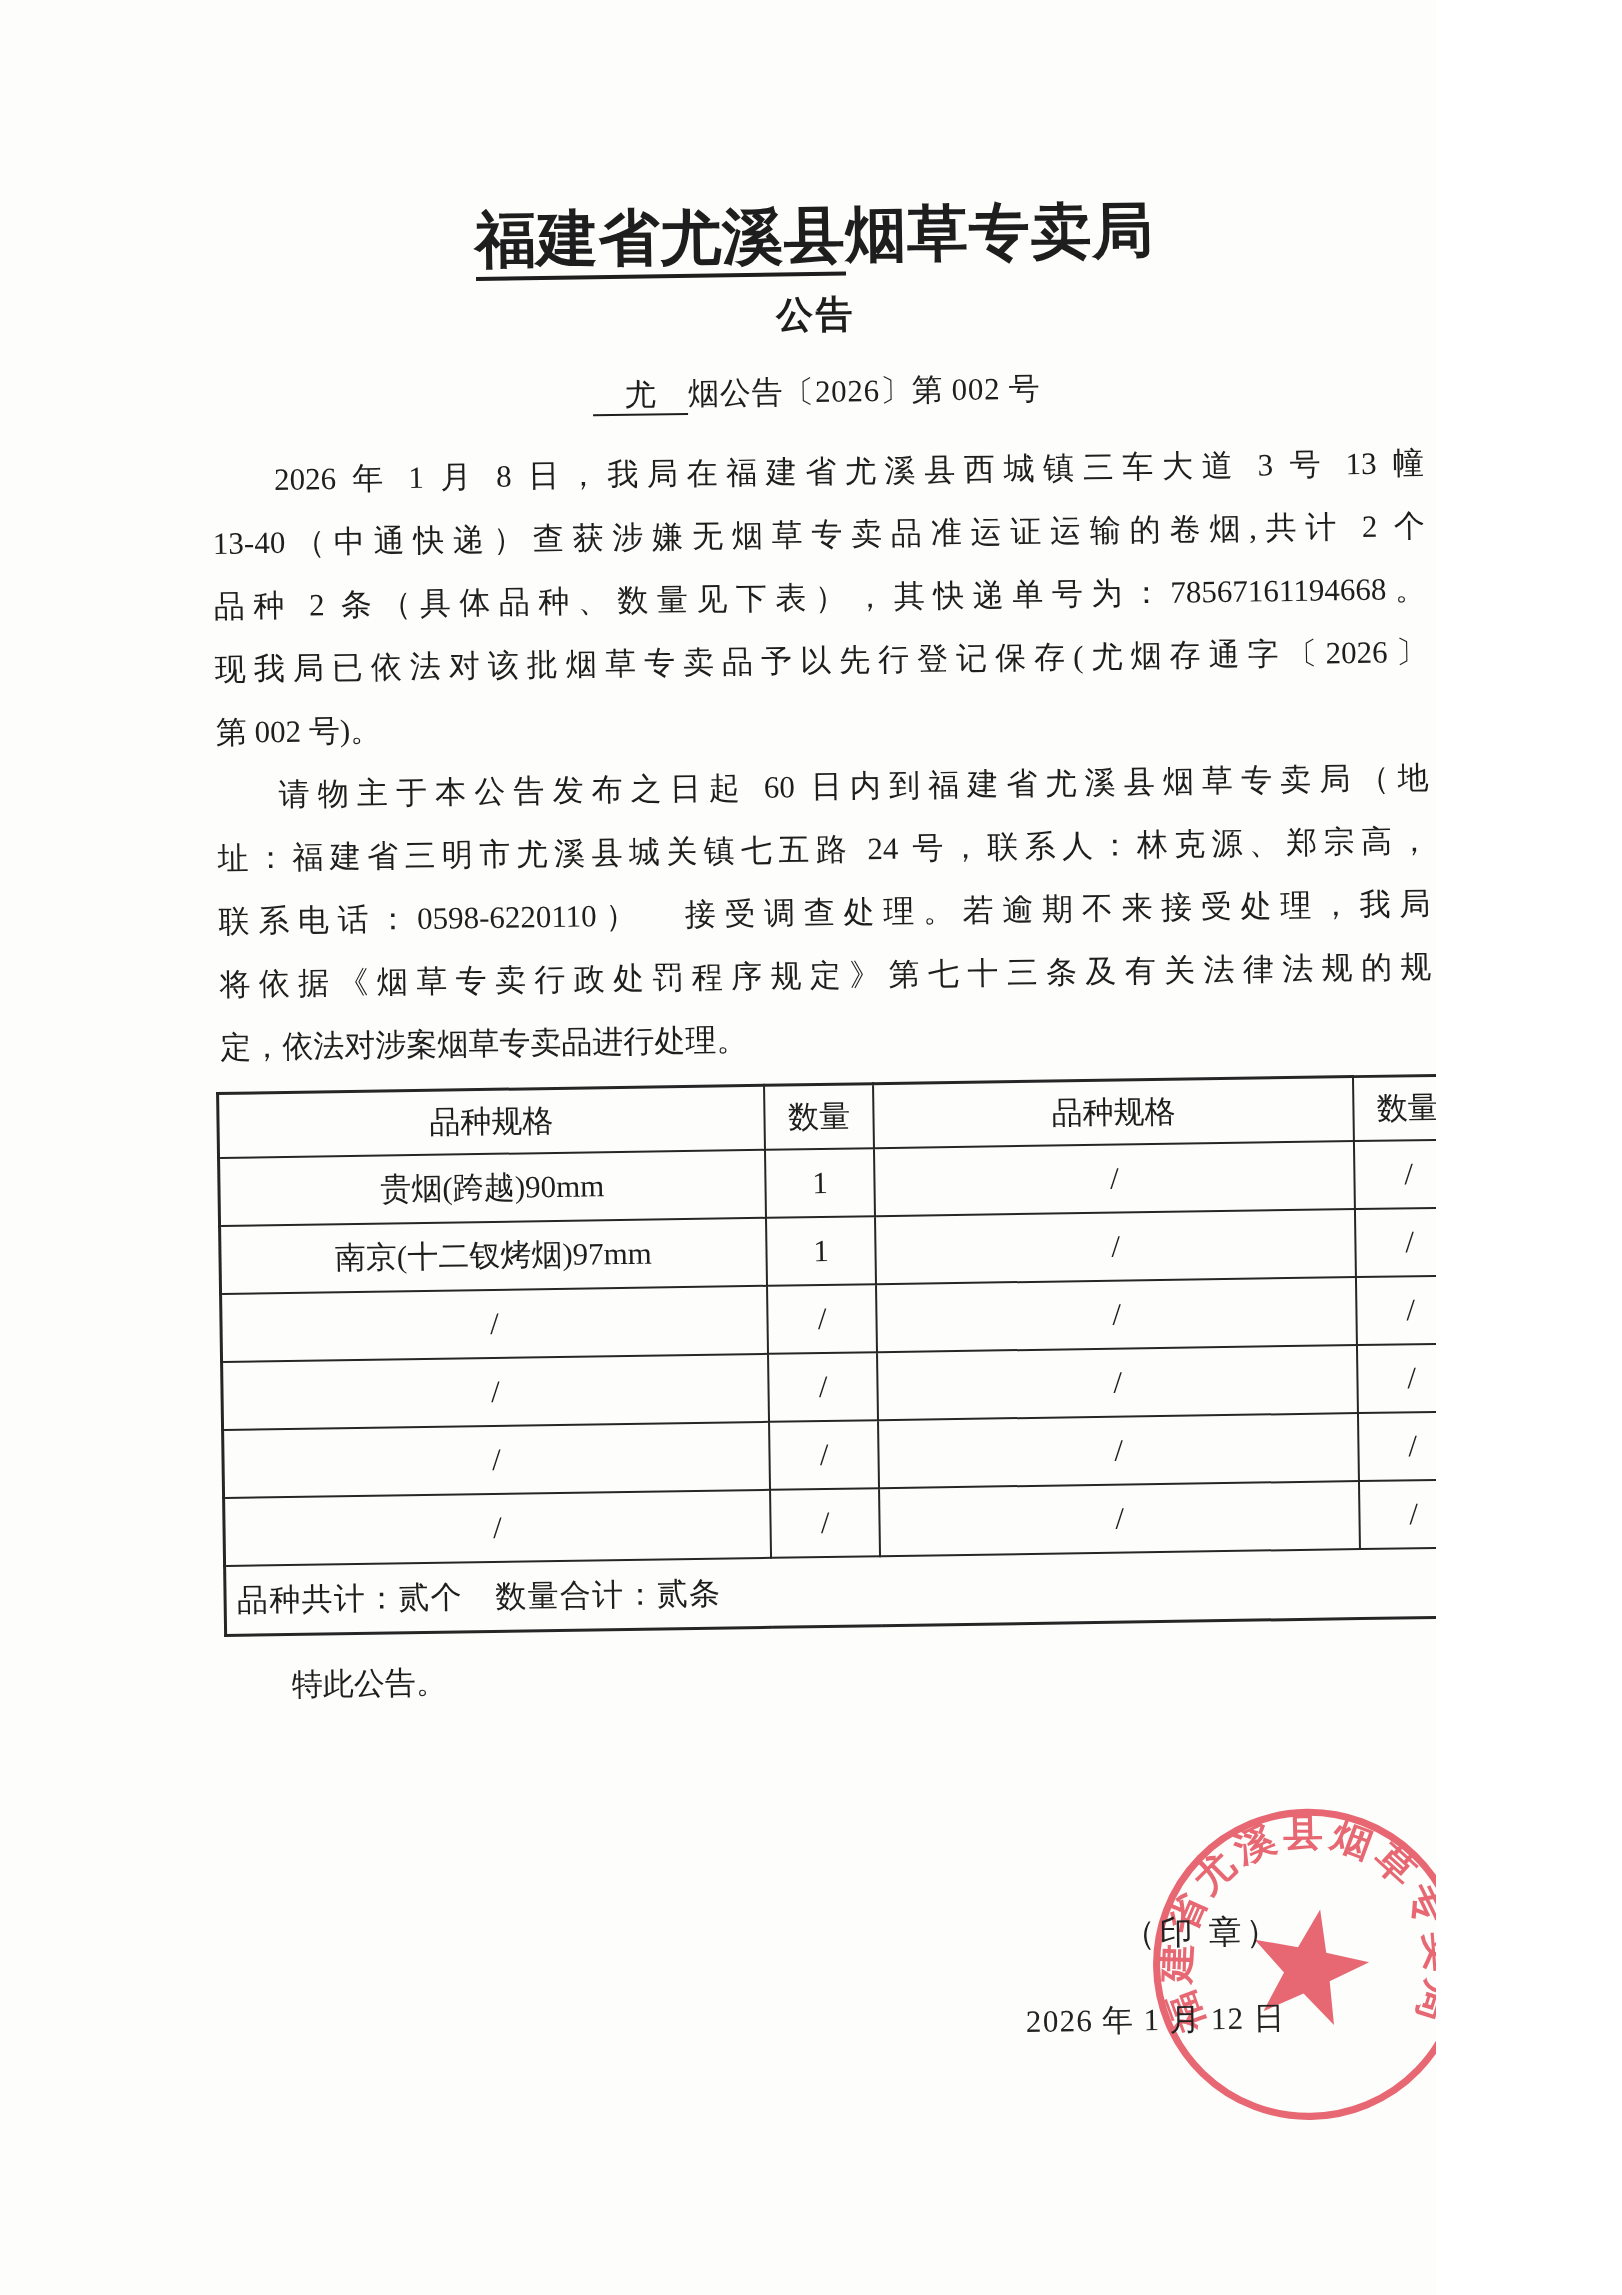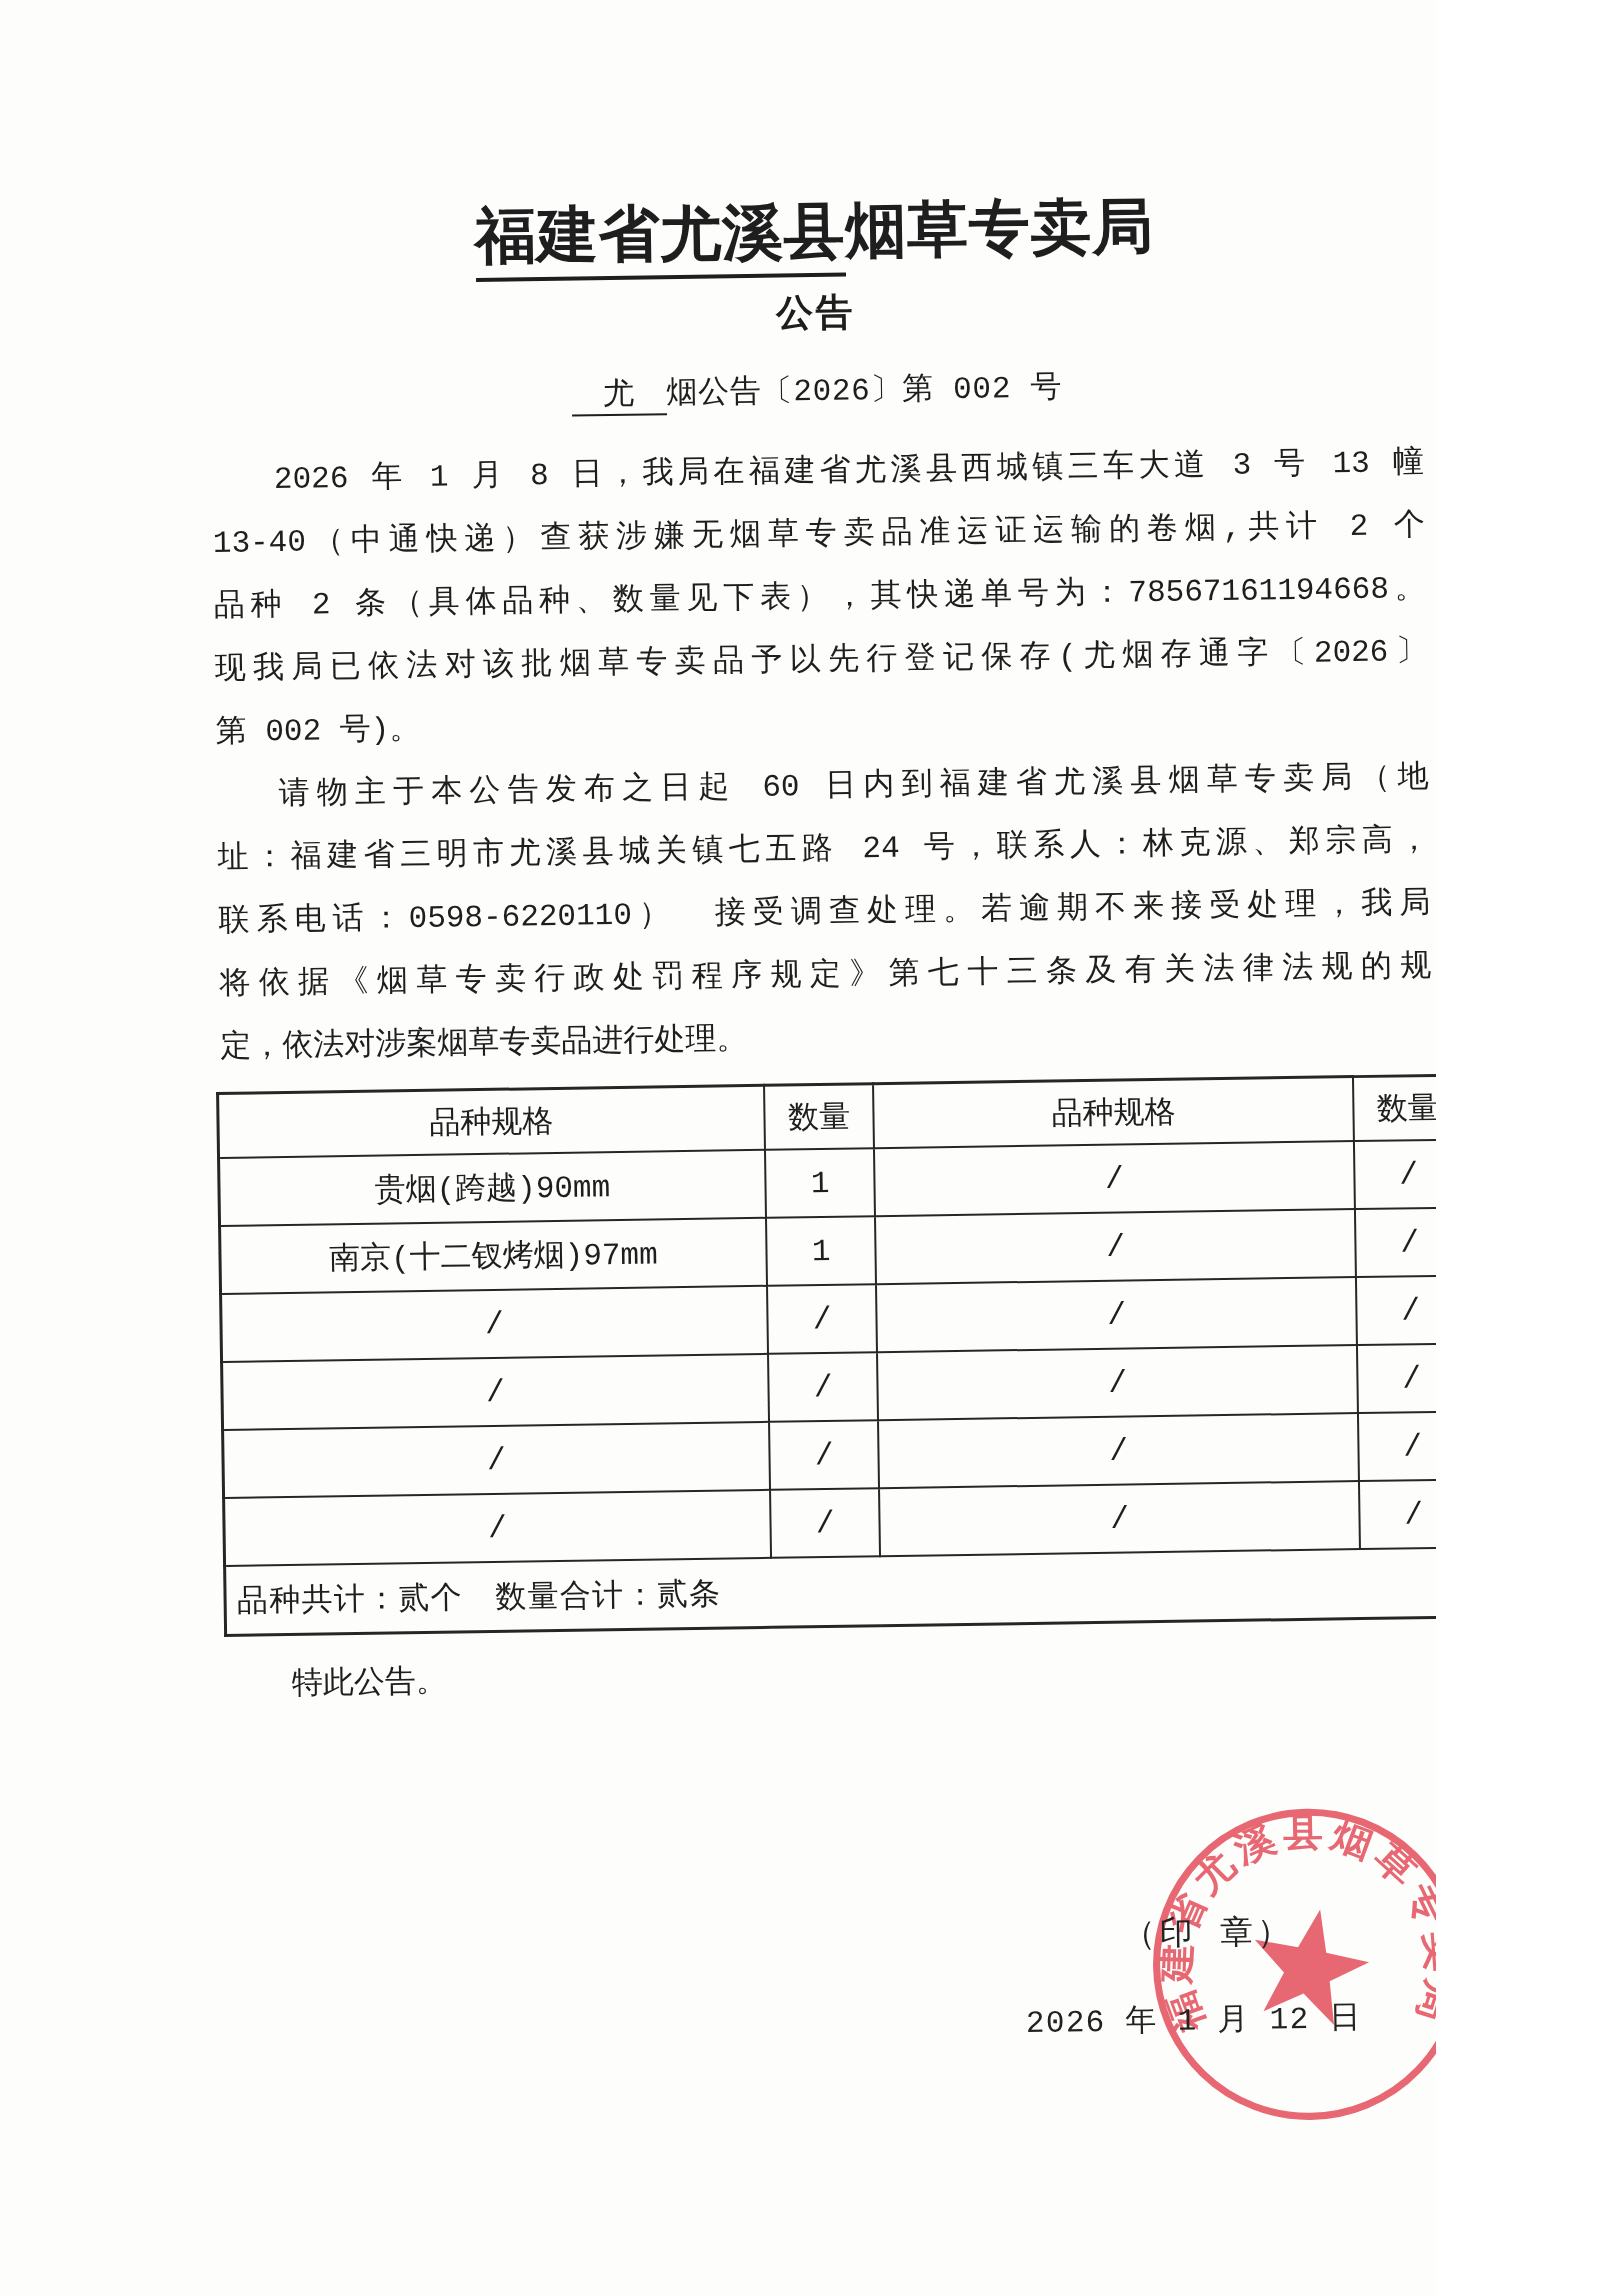--- a/index.html
+++ b/index.html
@@ -1,18 +1,18 @@
 <!DOCTYPE html>
 <html style="font-size:10.5px"><head>
 <meta charset="utf-8">
 <style>
   html,body{margin:0;padding:0;background:#ffffff;}
   .page{
     position:relative;width:1436px;height:2295px;background:#fdfdfc;overflow:hidden;
-    font-family:Liberation Mono, monospace;color:#1e1e1e;
+    font-family:Liberation Serif, serif;color:#1e1e1e;
   }
   .content{
     position:absolute;left:208px;top:211px;width:1212px;
     transform:rotate(-0.85deg);transform-origin:0 0;
   }
   .doc-title{
     margin:0;text-align:center;font-size:61px;line-height:1.12;
     font-weight:bold;letter-spacing:0.7px;white-space:nowrap;
   }
   .title-underline{border-bottom:4.6px solid #1e1e1e;padding-bottom:2.6px;}

